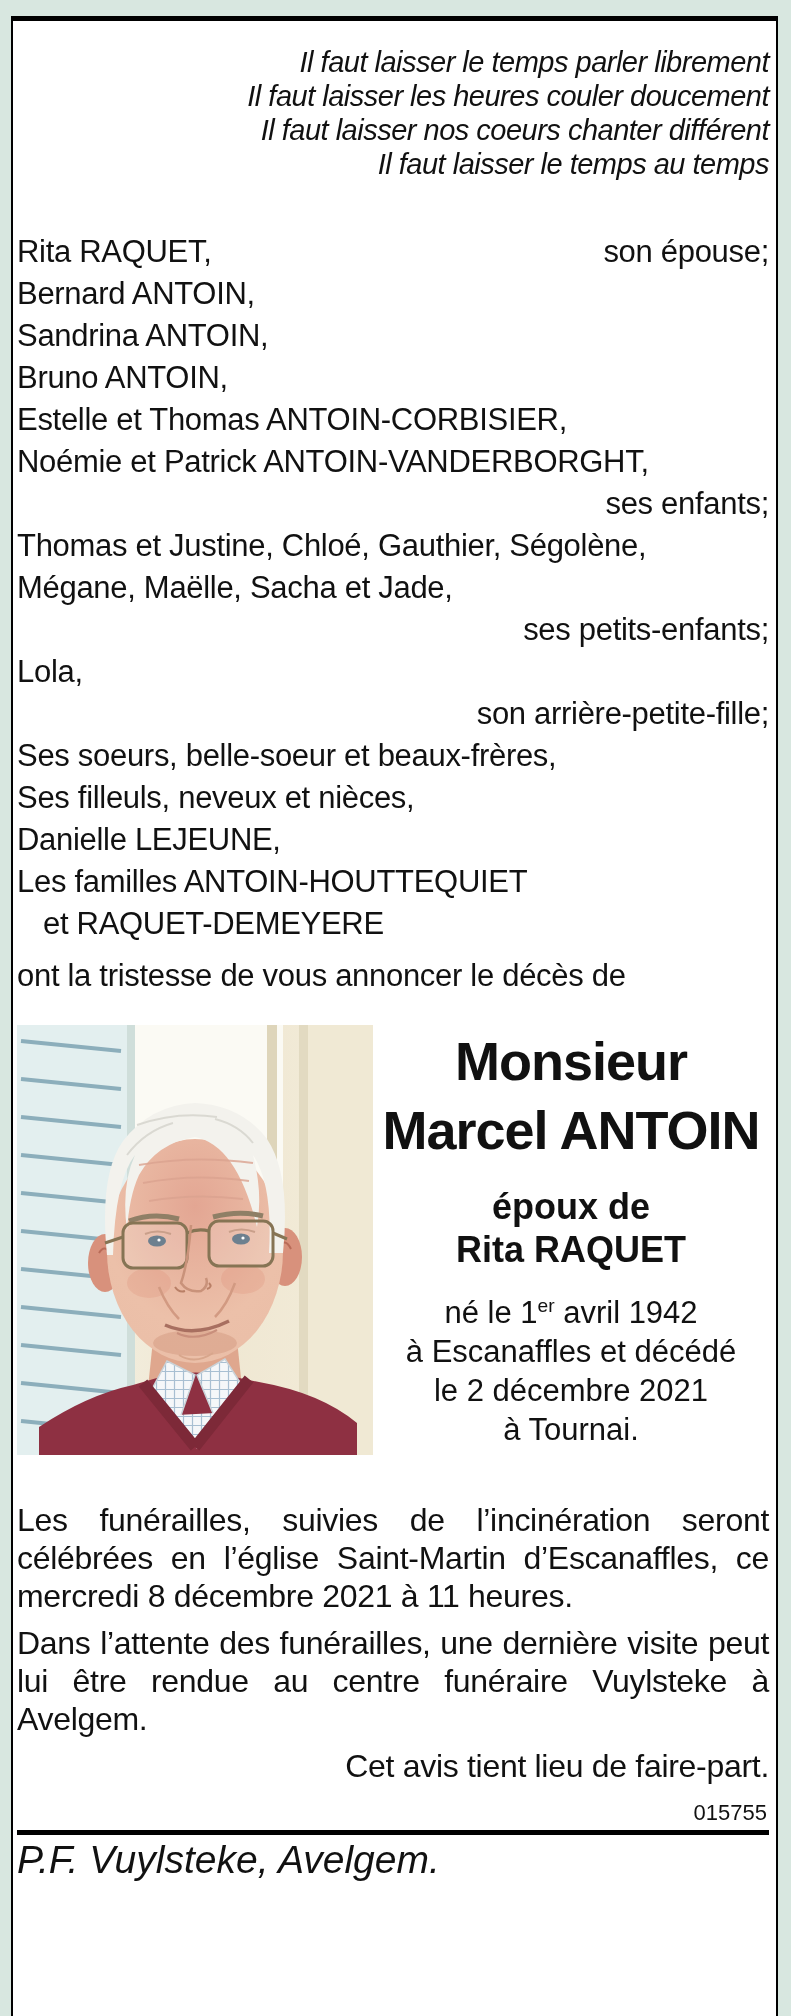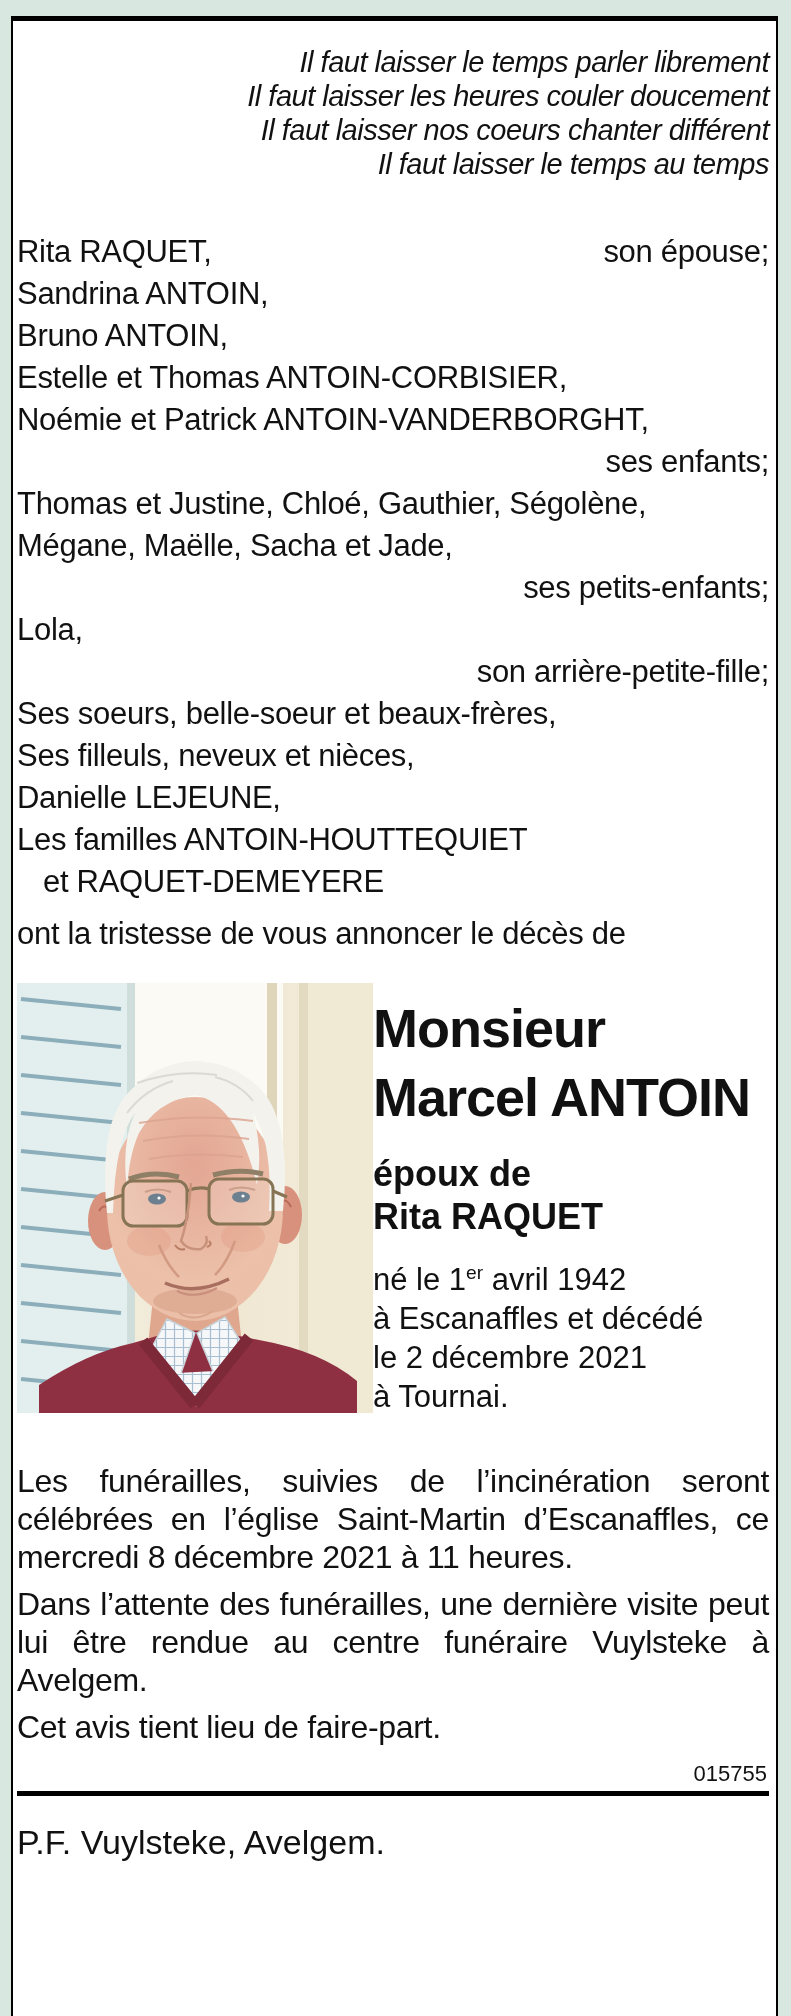--- a/index.html
+++ b/index.html
@@ -31,50 +31,54 @@
   }
   .family { margin-top: 50px; font-size: 31px; line-height: 42px; letter-spacing: -0.3px; }
   .frow { display: flex; justify-content: space-between; }
   .frow .fl { white-space: nowrap; }
   .frow .fr { white-space: nowrap; text-align: right; flex: 1; }
   .frow.indent .fl { padding-left: 26px; }
   .announce { font-size: 31px; line-height: 42px; margin-top: 10px; letter-spacing: -0.3px; }
   .photo-section { display: flex; margin-top: 28px; }
   .photo-frame { width: 356px; height: 430px; flex: none; }
   .photo-frame svg { display: block; width: 356px; height: 430px; }
-  .deceased { flex: 1; text-align: left; padding-top: 2px; margin-top: 9px; }
+  .deceased { flex: 1; text-align: center; padding-top: 2px; }
   .d-title { font-weight: bold; font-size: 54px; line-height: 69px; letter-spacing: -1px; }
   .d-spouse { margin-top: 20px; font-weight: bold; font-size: 36px; line-height: 43px; }
   .d-birth { margin-top: 22px; font-size: 31px; line-height: 39px; }
   .d-birth sup { font-size: 0.62em; line-height: 0; }
   .paras { margin-top: 46px; font-size: 32px; line-height: 38px; letter-spacing: -0.3px; }
   .p-justify { text-align: justify; margin-bottom: 9px; }
   .p-center { text-align: center; margin-bottom: 9px; }
-  .p-left { text-align: left; }
+  .p-left { text-align: right; }
   .ref { text-align: right; font-size: 22px; line-height: 24px; margin-top: 16px; padding-right: 2px; }
   .rule { height: 5px; background: #000; margin-top: 5px; }
-  .home { font-size: 34px; line-height: 34px; margin-top: 29px; }
+  .home { font-size: 39px; line-height: 34px; margin-top: 8px; font-style: italic; }
 </style>
 </head>
 <body>
 
 <div id="stage">
   <div class="card">
 
     <div class="poem">
       <div>Il faut laisser le temps parler librement</div>
       <div>Il faut laisser les heures couler doucement</div>
       <div>Il faut laisser nos coeurs chanter différent</div>
       <div>Il faut laisser le temps au temps</div>
     </div>
 
     <div class="family">
       <div class="frow">
           <span class="fl">Rita RAQUET,</span>
           <span class="fr">son épouse;</span>
+        </div>
+      <div class="frow">
+          <span class="fl">Bernard ANTOIN,</span>
+          <span class="fr"></span>
         </div>
       <div class="frow">
           <span class="fl">Sandrina ANTOIN,</span>
           <span class="fr"></span>
         </div>
       <div class="frow">
           <span class="fl">Bruno ANTOIN,</span>
           <span class="fr"></span>
         </div>
       <div class="frow">

